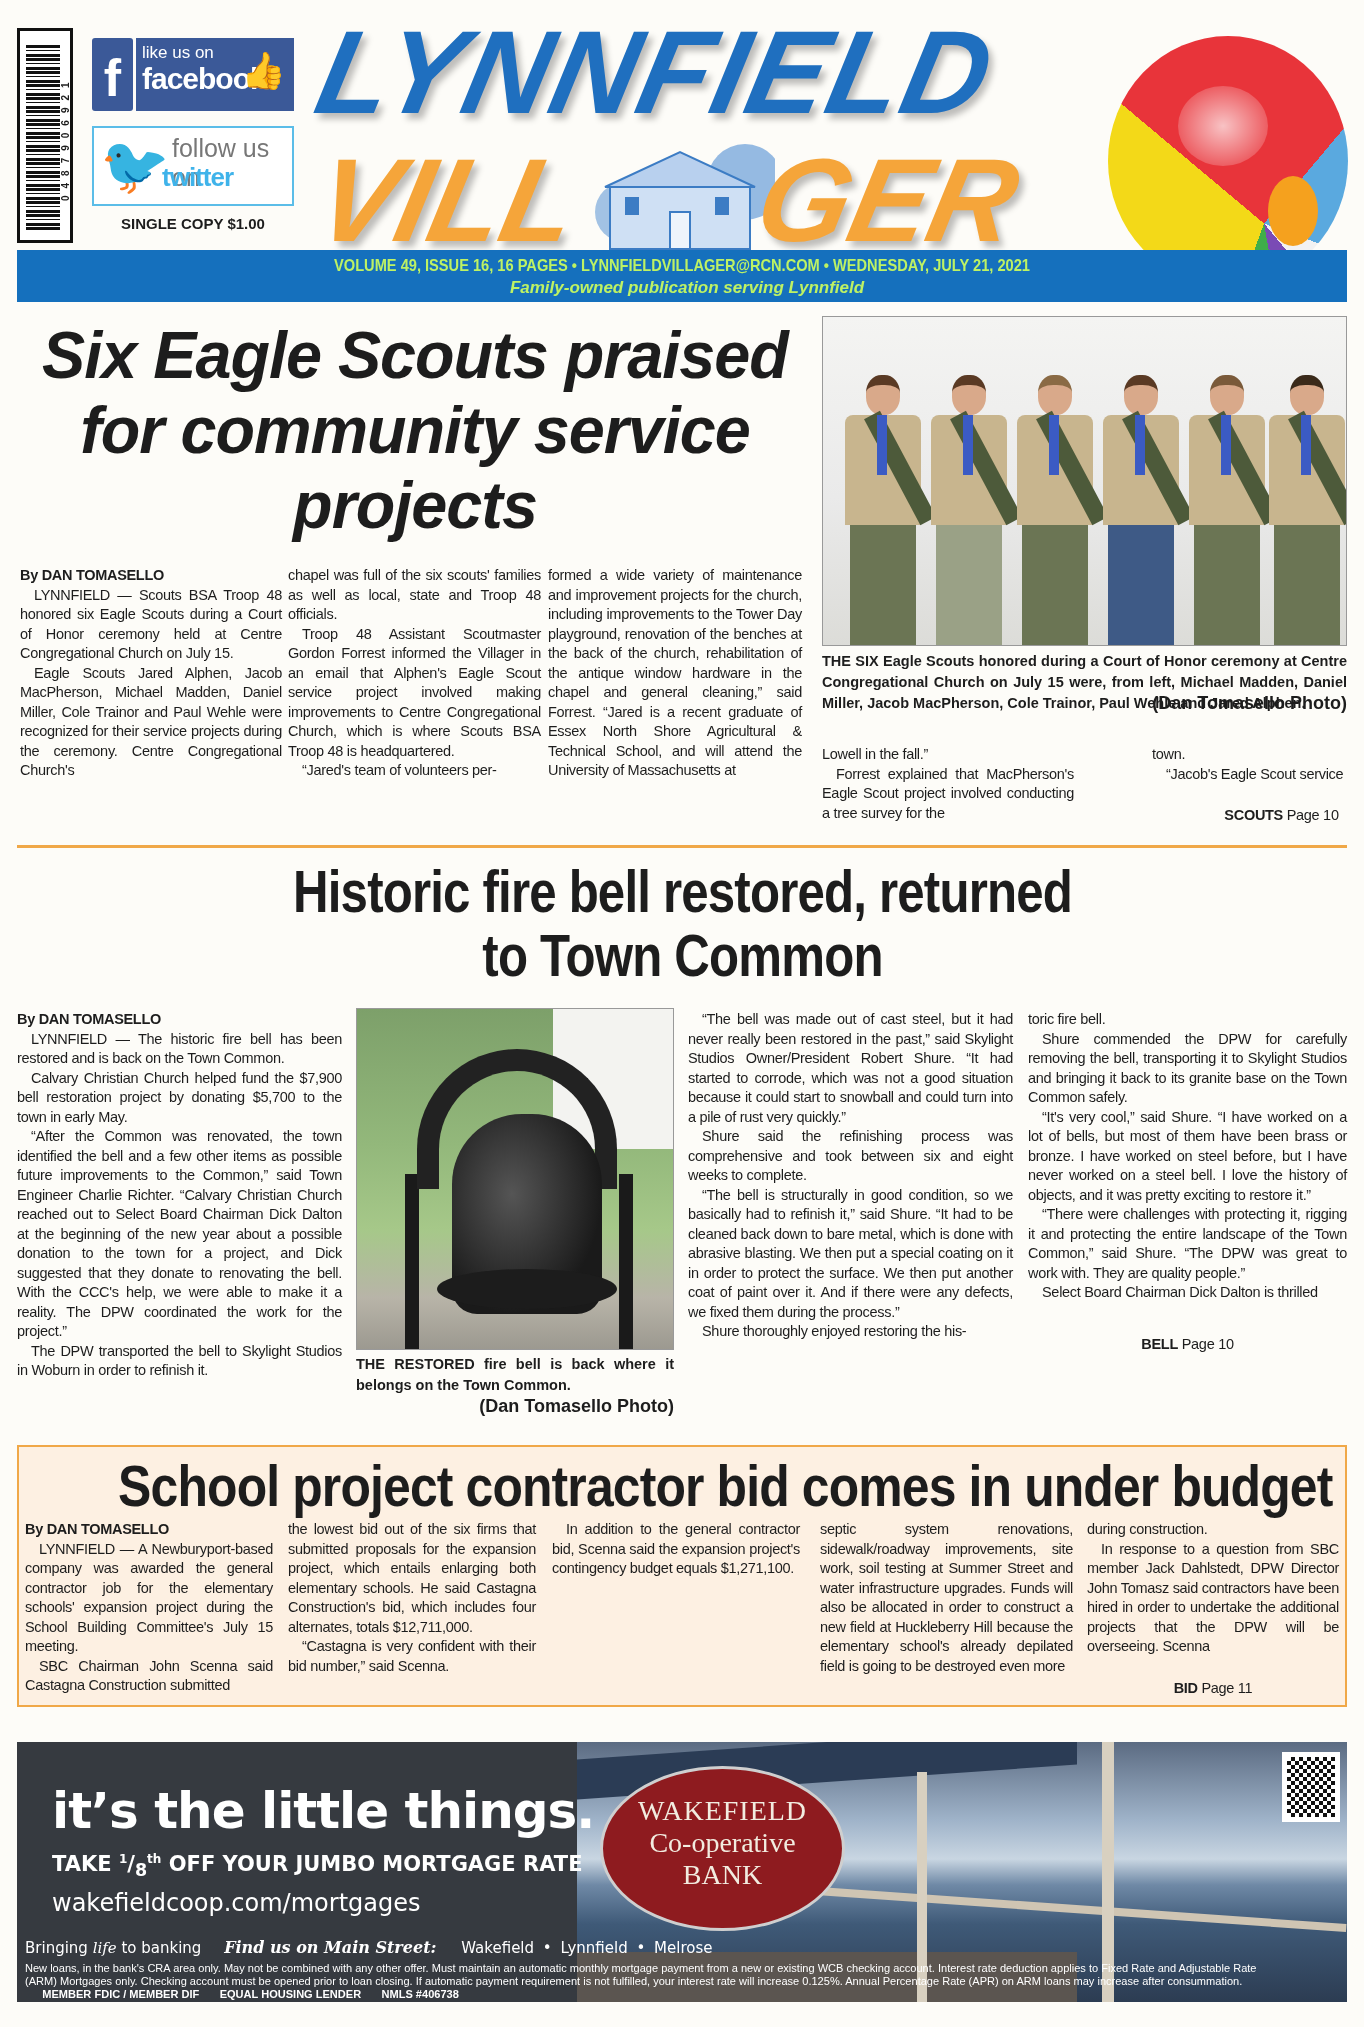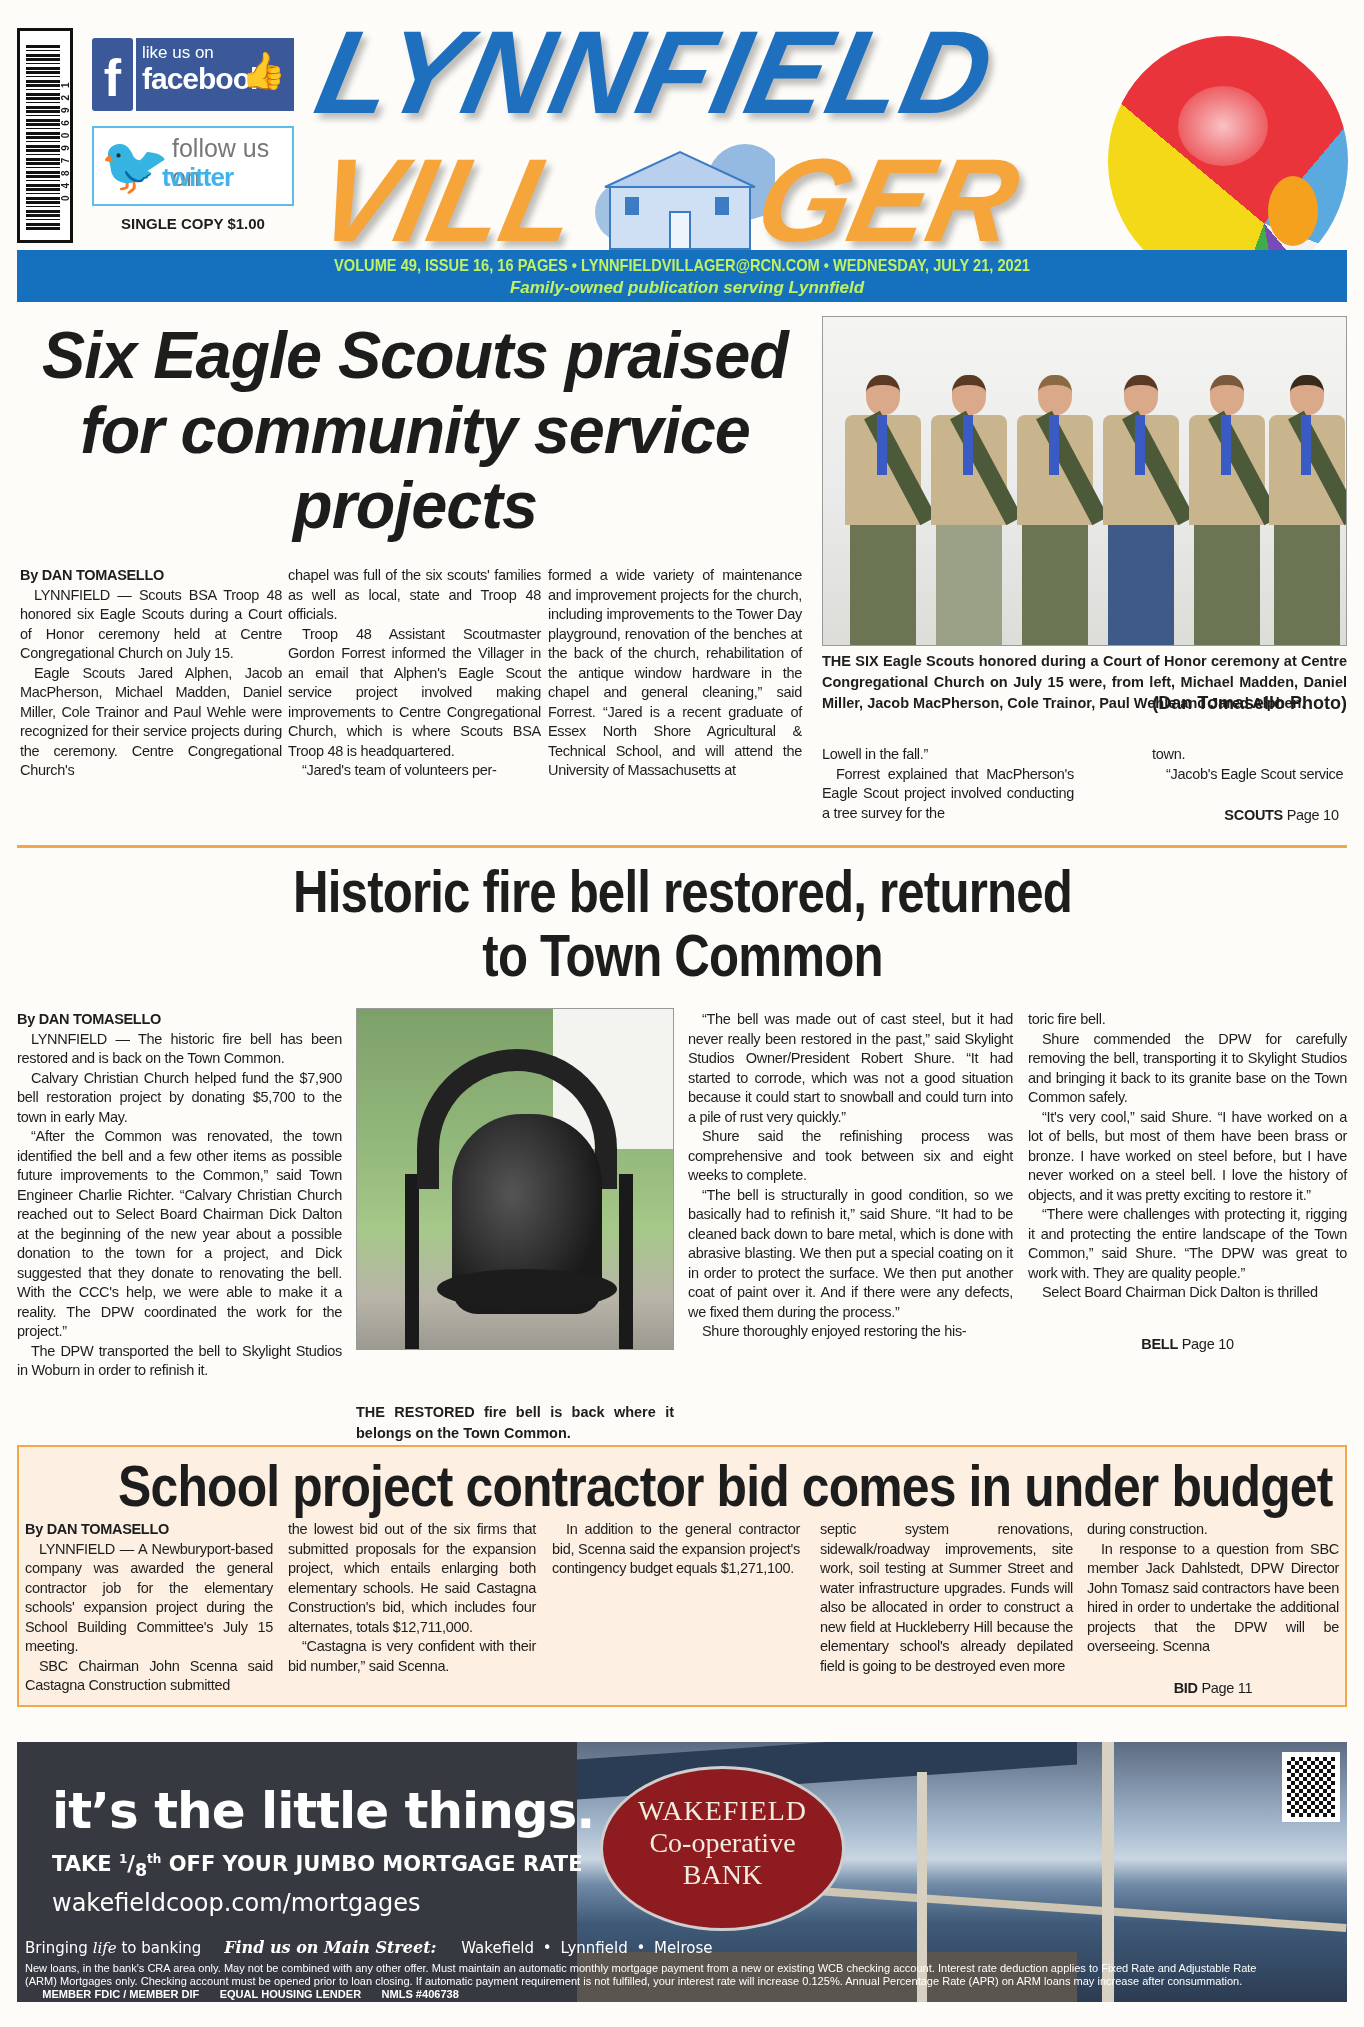--- a/index.html
+++ b/index.html
@@ -80,21 +80,21 @@
   .h2 { left: 20px; top: 860px; width: 1325px; text-align: center; font: bold 60px/64px "Liberation Sans", sans-serif; transform: scaleX(0.82); letter-spacing: -1px; }
   .bell-c1 { left: 17px; top: 1010px; width: 325px; }
   .photo2 { left: 356px; top: 1008px; width: 318px; height: 342px; border: 1px solid #999; overflow: hidden;
     background: linear-gradient(180deg, #7da06a 0%, #93b87b 40%, #a6c889 65%, #b8b4a8 85%, #9c9990 100%); }
   .photo2 .bldg { position: absolute; right: 0; top: 0; width: 120px; height: 140px; background: #f3f3f0; }
   .photo2 .yoke { position: absolute; left: 60px; top: 40px; width: 200px; height: 140px; border: 22px solid #222; border-bottom: none; border-radius: 100px 100px 0 0; }
   .photo2 .bellbody { position: absolute; left: 95px; top: 105px; width: 150px; height: 200px; background: radial-gradient(ellipse at 40% 40%, #555, #1a1a1a 70%); border-radius: 70px 70px 25px 25px; }
   .photo2 .lip { position: absolute; left: 80px; top: 260px; width: 180px; height: 40px; background: #1c1c1c; border-radius: 50%; }
   .photo2 .leg1 { position: absolute; left: 48px; top: 165px; width: 14px; height: 175px; background: #1a1a1a; }
   .photo2 .leg2 { position: absolute; left: 262px; top: 165px; width: 14px; height: 175px; background: #1a1a1a; }
-  .caption2 { left: 356px; top: 1402px; width: 318px; }
+  .caption2 { left: 356px; top: 1354px; width: 318px; }
   .bell-c3 { left: 688px; top: 1010px; width: 325px; }
   .bell-c4 { left: 1028px; top: 1010px; width: 319px; }
 
   
   .schoolbox { left: 17px; top: 1445px; width: 1330px; height: 262px; background: #fdf0e2; border: 2px solid #f0a848; }
   .h3 { left: 26px; top: 1451px; width: 1316px; text-align: center; font: bold 58px/70px "Liberation Sans", sans-serif; transform: scaleX(0.86); letter-spacing: -1px; white-space: nowrap; }
   .school-c1 { left: 25px; top: 1520px; width: 248px; }
   .school-c2 { left: 288px; top: 1520px; width: 248px; }
   .school-c3 { left: 552px; top: 1520px; width: 248px; }
   .school-c4 { left: 820px; top: 1520px; width: 253px; }

